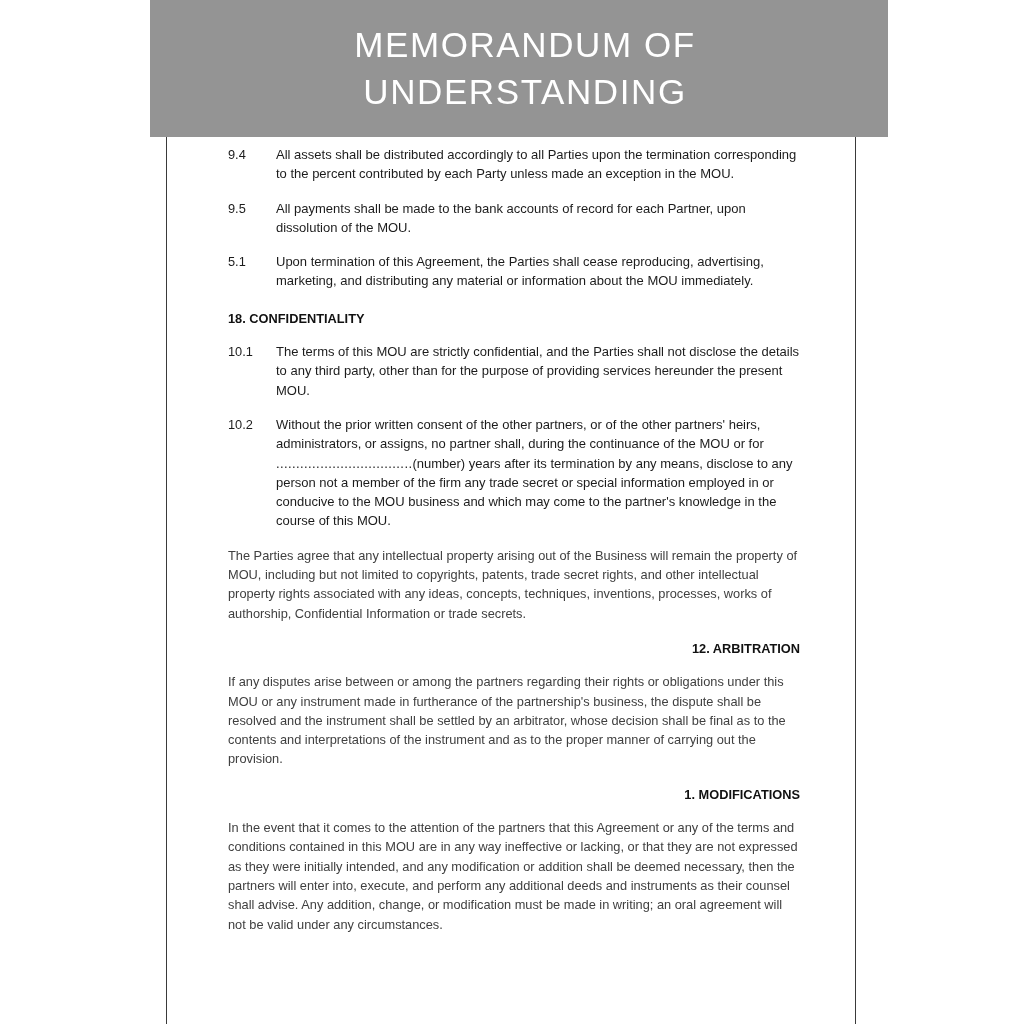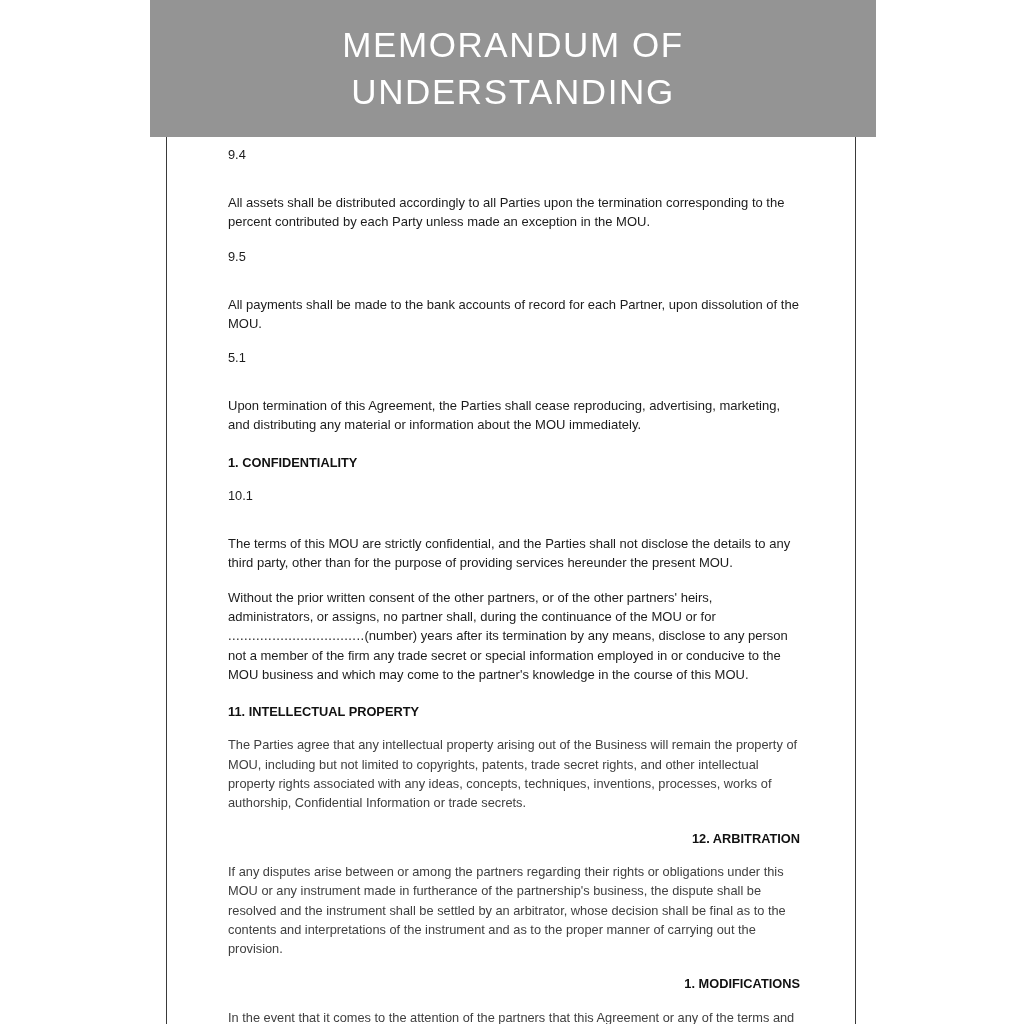--- a/index.html
+++ b/index.html
@@ -33,20 +33,21 @@
     position: absolute;
     left: 150px;
     top: 0;
     width: 726px;
     height: 137px;
     background: #949494;
     display: flex;
     align-items: center;
     justify-content: center;
     z-index: 5;
+    padding-left: 12px;
   }
   #doc-title {
     color: #ffffff;
     font-size: 35px;
     font-weight: 300;
     letter-spacing: 1.6px;
     line-height: 1.32;
     text-align: center;
     width: 470px;
     font-family: "Liberation Sans", sans-serif;
@@ -60,21 +61,20 @@
     width: 690px;
     height: 887px;
     box-sizing: border-box;
     padding: 8px 56px 0 62px;
     z-index: 1;
   }
 
   .clause {
     display: flex;
     margin-bottom: 15px;
-    flex-direction: column;
   }
   .clause-num {
     width: 48px;
     flex: 0 0 48px;
     font-size: 12.8px;
     color: #1c1c1c;
     line-height: 19.3px;
   }
   .clause-text {
     flex: 1 1 auto;
@@ -125,32 +125,32 @@
   <div class="clause">
     <div class="clause-num">9.5</div>
     <div class="clause-text">All payments shall be made to the bank accounts of record for each Partner, upon dissolution of the MOU.</div>
   </div>
 
   <div class="clause">
     <div class="clause-num">5.1</div>
     <div class="clause-text">Upon termination of this Agreement, the Parties shall cease reproducing, advertising, marketing, and distributing any material or information about the MOU immediately.</div>
   </div>
 
-  <div class="section-heading">1. CONFIDENTIALITY</div>
+  <div class="section-heading">18. CONFIDENTIALITY</div>
 
   <div class="clause">
     <div class="clause-num">10.1</div>
     <div class="clause-text">The terms of this MOU are strictly confidential, and the Parties shall not disclose the details to any third party, other than for the purpose of providing services hereunder the present MOU.</div>
   </div>
 
   <div class="clause">
+    <div class="clause-num">10.2</div>
     <div class="clause-text"><span>Without the prior written consent of the other partners, or of the other partners' heirs, administrators, or assigns, no partner shall, during the continuance of the MOU or for </span><span class="dotted-blank">..................................</span><span>(number) years after its termination by any means, disclose to any person not a member of the firm any trade secret or special information employed in or conducive to the MOU business and which may come to the partner's knowledge in the course of this MOU.</span></div>
   </div>
 
-  <div class="section-heading">11. INTELLECTUAL PROPERTY</div>
   <p class="body-para">The Parties agree that any intellectual property arising out of the Business will remain the property of MOU, including but not limited to copyrights, patents, trade secret rights, and other intellectual property rights associated with any ideas, concepts, techniques, inventions, processes, works of authorship, Confidential Information or trade secrets.</p>
 
   <div class="section-heading tight-top">12. ARBITRATION</div>
   <p class="body-para">If any disputes arise between or among the partners regarding their rights or obligations under this MOU or any instrument made in furtherance of the partnership's business, the dispute shall be resolved and the instrument shall be settled by an arbitrator, whose decision shall be final as to the contents and interpretations of the instrument and as to the proper manner of carrying out the provision.</p>
 
   <div class="section-heading tight-top">1. MODIFICATIONS</div>
   <p class="body-para">In the event that it comes to the attention of the partners that this Agreement or any of the terms and conditions contained in this MOU are in any way ineffective or lacking, or that they are not expressed as they were initially intended, and any modification or addition shall be deemed necessary, then the partners will enter into, execute, and perform any additional deeds and instruments as their counsel shall advise. Any addition, change, or modification must be made in writing; an oral agreement will not be valid under any circumstances.</p>
 
 </div>
 

